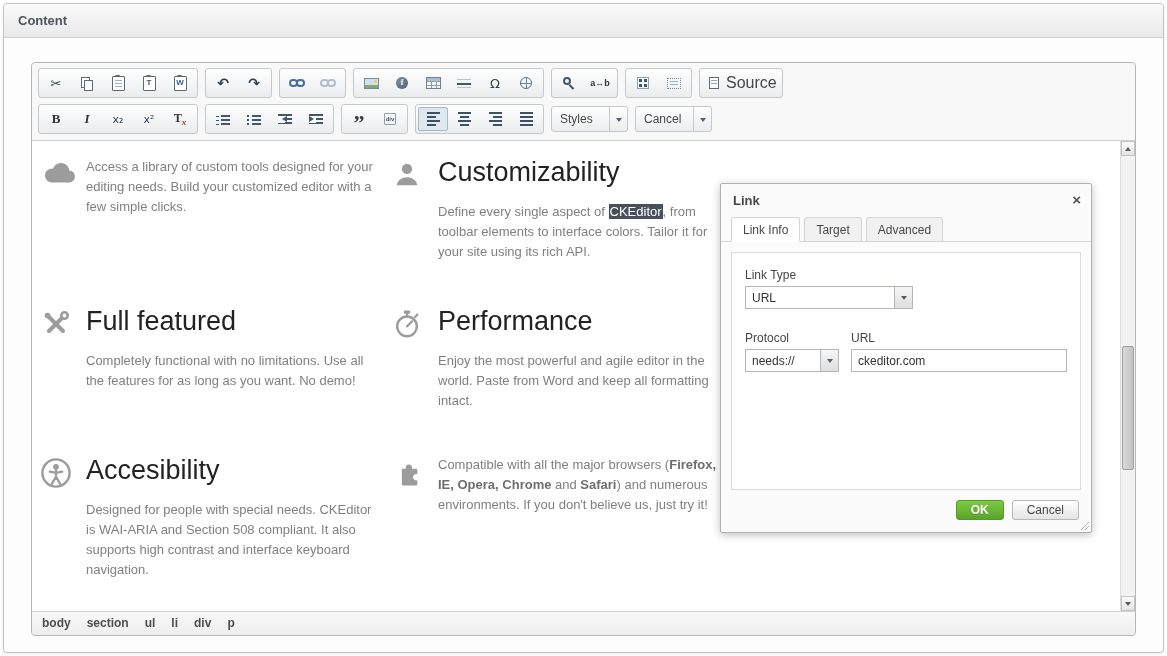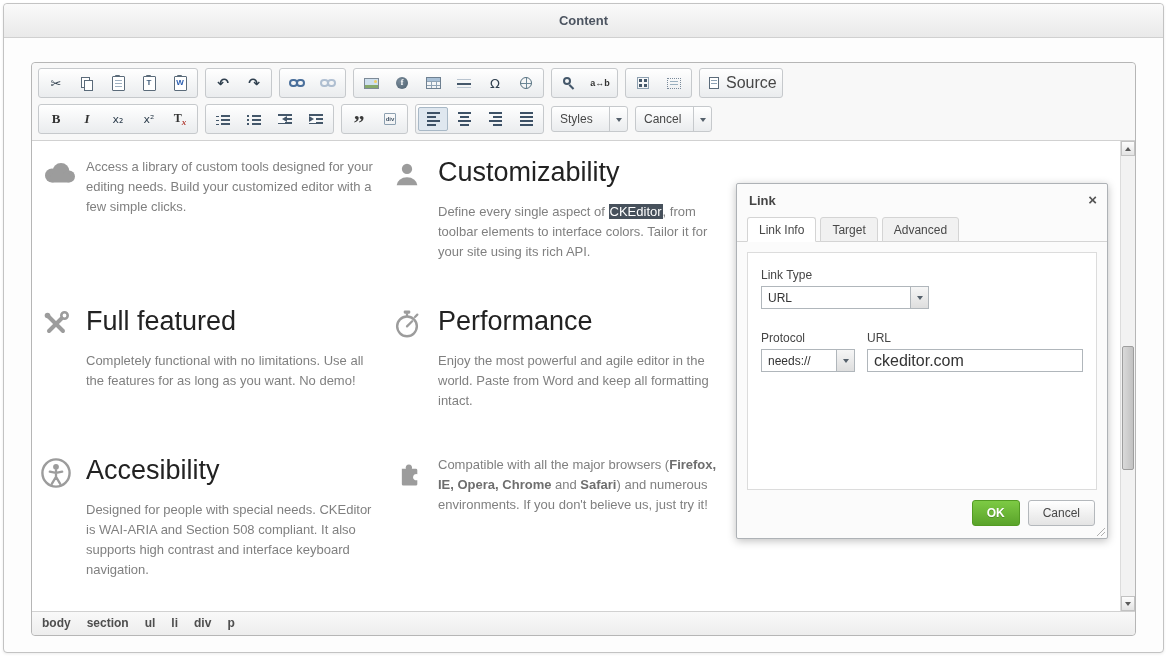--- a/index.html
+++ b/index.html
@@ -1,18 +1,18 @@
 <!DOCTYPE html>
 <html><head>
 <meta charset="utf-8">
 <style>
   html,body{margin:0;padding:0;background:#fff;font-family:"Liberation Sans","DejaVu Sans",sans-serif;}
   .stage{position:relative;width:1167px;height:656px;overflow:hidden;background:#fff;}
   .window{position:absolute;left:3px;top:3px;right:3px;bottom:3px;border:1px solid #c3c3c3;border-radius:4px;background:#fdfdfd;box-shadow:0 1px 3px rgba(0,0,0,.08);}
-  .titlebar{height:33px;line-height:33px;padding:0 14px;background:linear-gradient(#fafafa,#e9e9e9);border-bottom:1px solid #d0d0d0;border-radius:4px 4px 0 0;font-size:13px;font-weight:bold;color:#4c5460;text-align:center;}
+  .titlebar{height:33px;line-height:33px;padding:0 14px;background:linear-gradient(#fafafa,#e9e9e9);border-bottom:1px solid #d0d0d0;border-radius:4px 4px 0 0;font-size:13px;font-weight:bold;color:#4c5460;}
 
   
   .editor{position:absolute;left:27px;right:27px;top:58px;border:1px solid #b6b6b6;border-radius:4px;background:#f8f8f8;}
   .toolbar{border-bottom:1px solid #d1d1d1;border-radius:4px 4px 0 0;background:#f8f8f8;padding:2px 4px 3px;}
   .trow{display:flex;align-items:center;gap:7px;padding:3px 2px;flex-wrap:wrap;}
   .tgroup{display:inline-flex;align-items:center;gap:1px;padding:2px;border:1px solid #c6c9cc;border-radius:3px;background:linear-gradient(#ffffff,#eaecee);}
   .tgroup.plain{border:none;background:none;padding:0;}
   .tbtn{display:inline-flex;align-items:center;justify-content:center;min-width:24px;height:22px;border:1px solid transparent;border-radius:2px;cursor:pointer;text-decoration:none;padding:0 2px;}
   .tbtn.active{background:#dfe7ef;border-color:#a8b8c6;}
   .tbtn.disabled{opacity:.4;}
@@ -92,36 +92,36 @@
   .tri{width:0;height:0;border:3px solid transparent;display:block;}
   .up .tri{border-bottom:4px solid #5a5a5a;margin-top:-3px;}
   .down .tri{border-top:4px solid #5a5a5a;margin-bottom:-3px;}
   .sb-thumb{position:absolute;left:1px;right:1px;top:205px;height:122px;background:linear-gradient(to right,#d9d9d9,#c2c2c2);border:1px solid #9e9e9e;border-radius:2px;cursor:pointer;}
 
   
   .pathbar{display:flex;gap:16px;padding:4px 10px 5px;background:linear-gradient(#f9f9f9,#ededed);border-top:1px solid #d1d1d1;border-radius:0 0 4px 4px;font-size:12px;font-weight:bold;color:#4e4e4e;}
   .pitem{cursor:pointer;text-decoration:none;color:#4e4e4e;}
 
   
-  .dialog{position:absolute;left:732px;top:179px;width:370px;background:#fbfbfb;border:1px solid #aeb2b6;border-radius:2px;box-shadow:0 2px 8px rgba(0,0,0,.25);z-index:5;font-size:12px;color:#474747;}
+  .dialog{position:absolute;left:716px;top:179px;width:370px;background:#fbfbfb;border:1px solid #aeb2b6;border-radius:2px;box-shadow:0 2px 8px rgba(0,0,0,.25);z-index:5;font-size:12px;color:#474747;}
   .dlg-header{position:relative;padding:9px 12px 8px;font-size:13px;font-weight:bold;color:#454545;cursor:move;}
   .dlg-close{position:absolute;right:10px;top:8px;font-size:15px;font-weight:bold;color:#555;cursor:pointer;line-height:1;}
   .dlg-tabs{display:flex;gap:4px;padding:0 10px;border-bottom:1px solid #d4d4d4;}
   .dtab{padding:5px 11px 4px;font-size:12px;color:#484848;border:1px solid #d4d4d4;border-radius:3px 3px 0 0;background:#f1f1f1;cursor:pointer;position:relative;top:1px;border-bottom:1px solid #d4d4d4;}
   .dtab.active{background:#fff;border-bottom:1px solid #fff;z-index:2;}
   .dlg-body{margin:10px 10px 8px;background:#fff;border:1px solid #dcdcdc;padding:15px 13px;height:238px;box-sizing:border-box;}
   .dlg-body label{display:block;font-size:12px;color:#464646;margin:0 0 4px;}
   .fieldrow{display:flex;gap:12px;margin-top:22px;}
   .grow{flex:1;}
   .csel{display:flex;align-items:center;height:23px;border:1px solid #b0b6bb;background:#fff;box-sizing:border-box;cursor:pointer;}
   .cval2{flex:1;padding:0 6px;font-size:12px;color:#333;white-space:nowrap;}
   .selbtn{width:18px;height:100%;border-left:1px solid #b0b6bb;background:linear-gradient(#f6f6f6,#dedede);display:flex;align-items:center;justify-content:center;box-sizing:border-box;}
-  .txt{width:100%;height:23px;border:1px solid #b0b6bb;padding:0 6px;font-size:16px;color:#333;box-sizing:border-box;font-family:inherit;background:#fff;}
+  .txt{width:100%;height:23px;border:1px solid #b0b6bb;padding:0 6px;font-size:12px;color:#333;box-sizing:border-box;font-family:inherit;background:#fff;}
   .dlg-footer{display:flex;justify-content:flex-end;gap:8px;padding:2px 12px 12px;position:relative;}
-  .btn{height:26px;border-radius:3px;font-size:12px;font-family:inherit;cursor:pointer;padding:0 14px;}
+  .btn{height:20px;border-radius:3px;font-size:12px;font-family:inherit;cursor:pointer;padding:0 14px;}
   .btn.ok{background:linear-gradient(#7dca44,#5aa32a);border:1px solid #539b23;color:#fff;font-weight:bold;text-shadow:0 1px 0 rgba(0,0,0,.2);}
   .btn.cancel{background:linear-gradient(#ffffff,#e4e4e4);border:1px solid #b4b8bc;color:#474747;}
   .resize-handle{position:absolute;right:2px;bottom:2px;width:10px;height:10px;background:repeating-linear-gradient(135deg,transparent 0 2px,#b0b0b0 2px 3px);clip-path:polygon(100% 0,100% 100%,0 100%);cursor:se-resize;}
 </style>
 </head>
 <body>
 
 <div class="stage">
   <div class="window">
 

